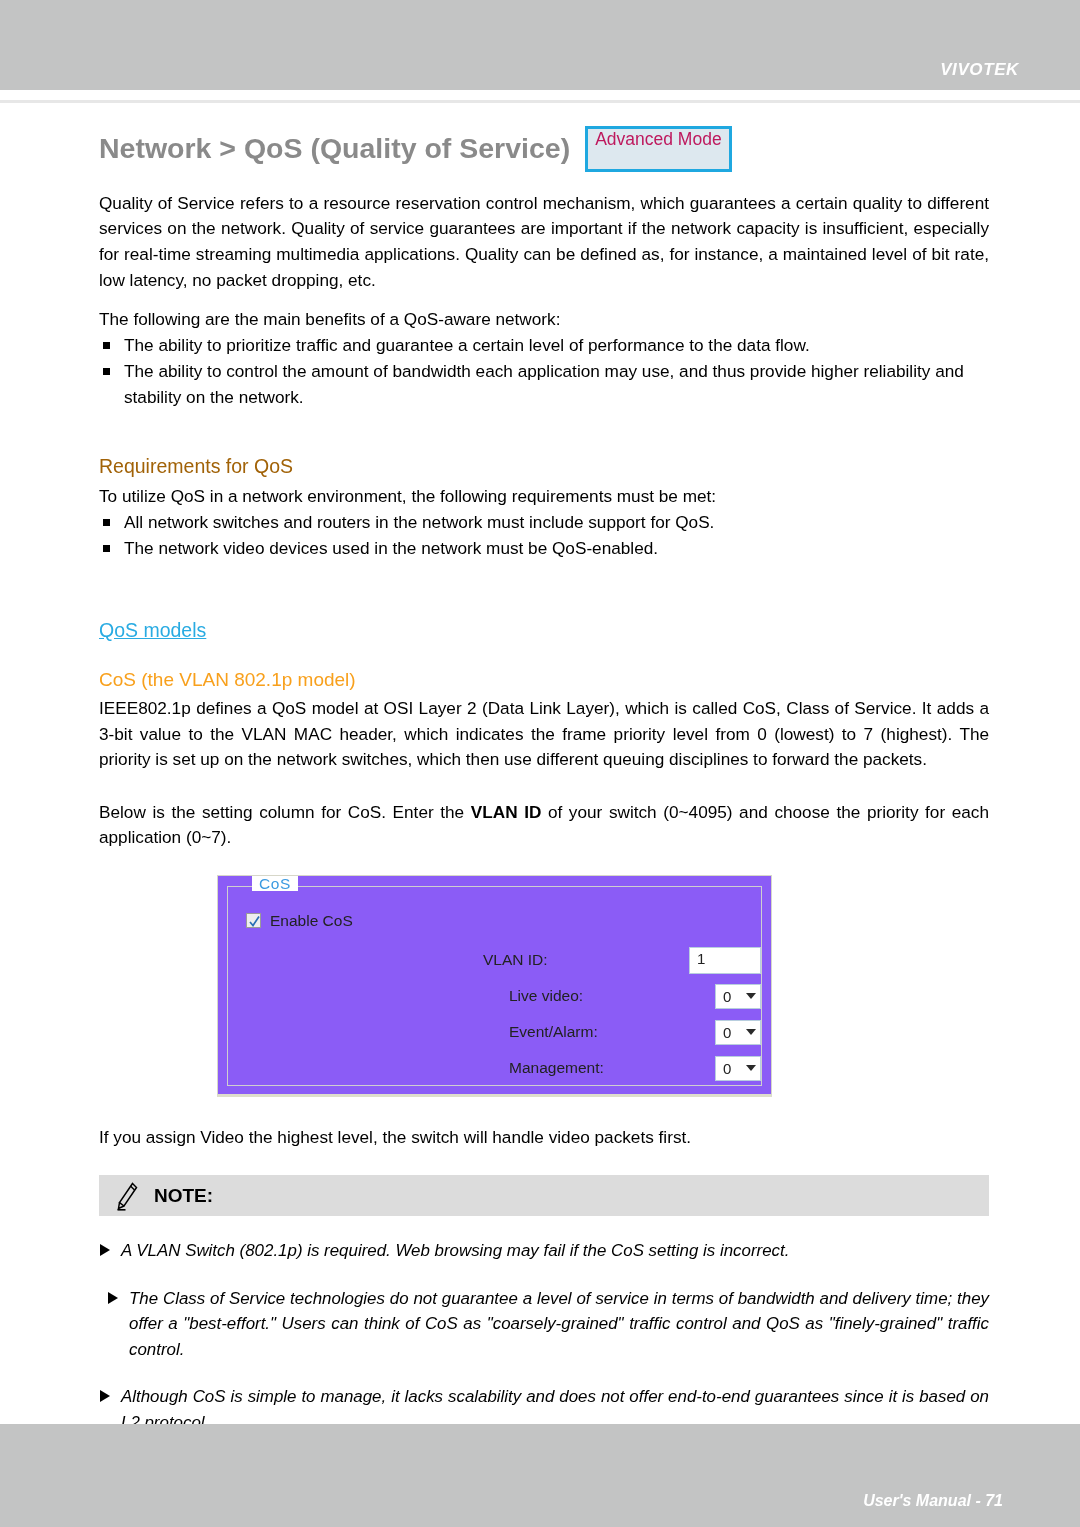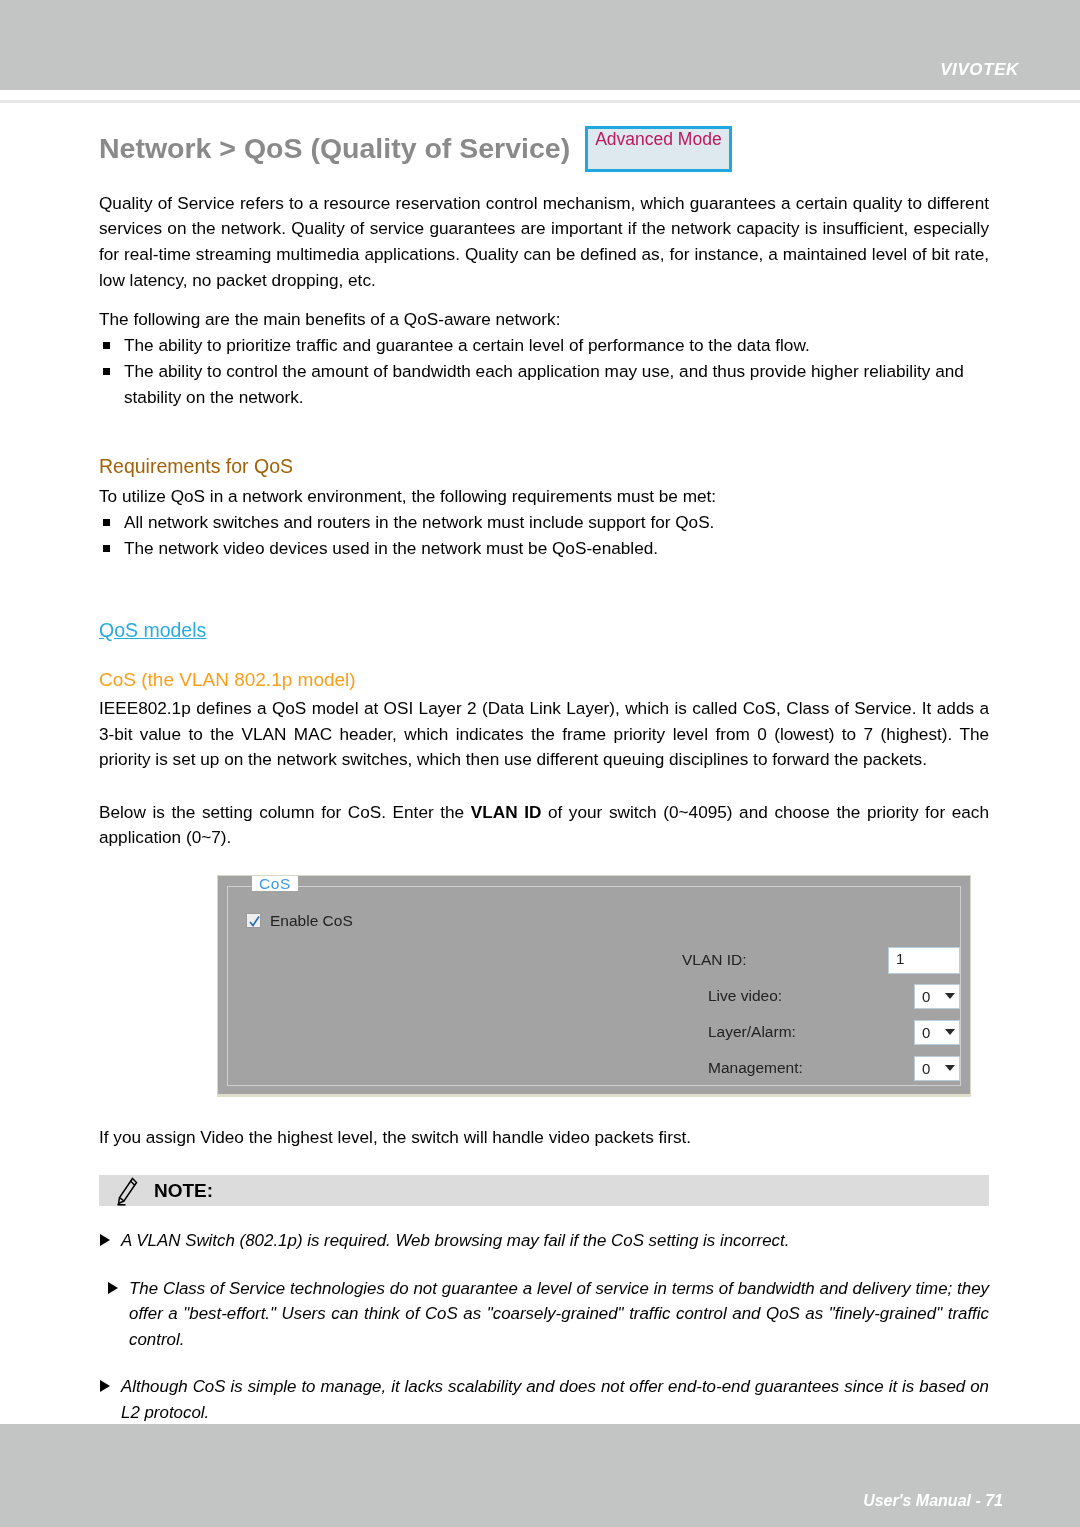--- a/index.html
+++ b/index.html
@@ -133,23 +133,23 @@
   }
 
   .spacer-lg { height: 42px; }
   .spacer-md { height: 28px; }
   .spacer-sm { height: 20px; }
   .spacer-xs { height: 13px; }
 
   
   .cos-shot {
     margin: 24px 0 0 118px;
-    width: 754px;
+    width: 555px;
     height: 222px;
-    background: #a3a3a3;
+    background: #8b5cf6;
     border: 1px solid #d7d7c9;
     border-bottom: 3px solid #dedecb;
     position: relative;
     box-sizing: border-box;
   }
   .cos-fieldset {
     position: absolute;
     left: 9px; top: 10px;
     right: 9px; bottom: 8px;
     border: 1px solid #cfcfcf;
@@ -232,21 +232,21 @@
     width: 0; height: 0;
     border-left: 5px solid transparent;
     border-right: 5px solid transparent;
     border-top: 6px solid #2a2a2a;
   }
 
   
   .note-head {
     margin-top: 25px;
     width: 890px;
-    height: 31px;
+    height: 41px;
     background: #dcdcdc;
     display: flex;
     align-items: center;
     padding-left: 17px;
     box-sizing: border-box;
     gap: 14px;
   }
   .note-label {
     font-size: 19px;
     font-weight: bold;
@@ -378,21 +378,21 @@
 
         <div class="field-row">
           <div class="field-label">Live video:</div>
           <div class="selbox">
             <span>0</span>
             <span class="caret"></span>
           </div>
         </div>
 
         <div class="field-row">
-          <div class="field-label">Layer/Alarm:</div>
+          <div class="field-label">Event/Alarm:</div>
           <div class="selbox">
             <span>0</span>
             <span class="caret"></span>
           </div>
         </div>
 
         <div class="field-row">
           <div class="field-label">Management:</div>
           <div class="selbox">
             <span>0</span>

